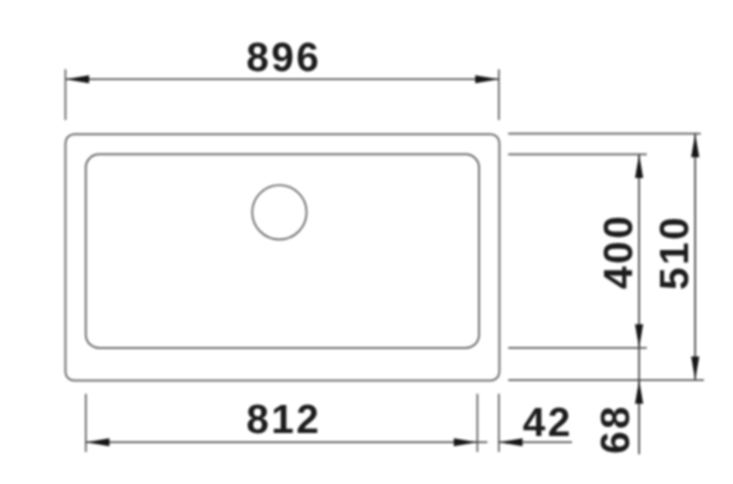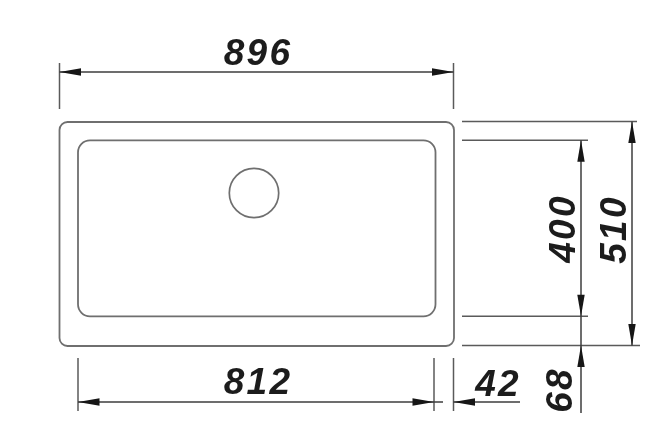--- a/index.html
+++ b/index.html
@@ -1,16 +1,16 @@
 <!DOCTYPE html>
 <html><head>
 <meta charset="utf-8">
 <style>
   html,body{margin:0;padding:0;background:#ffffff;}
-  .page{width:666px;height:440px;position:relative;overflow:hidden;font-style:italic;}
+  .page{width:666px;height:440px;position:relative;overflow:hidden;}
   svg{display:block;}
   text{font-family:"Liberation Sans",sans-serif;font-weight:bold;fill:#1c1c1c;letter-spacing:2.2px;}
 </style>
 </head>
 <body>
 
 <div class="page">
 <svg width="666" height="440" viewBox="0 0 666 440" xmlns="http://www.w3.org/2000/svg" style="filter:blur(0.75px)">
 
   <rect x="0" y="0" width="666" height="440" fill="#ffffff"></rect>

